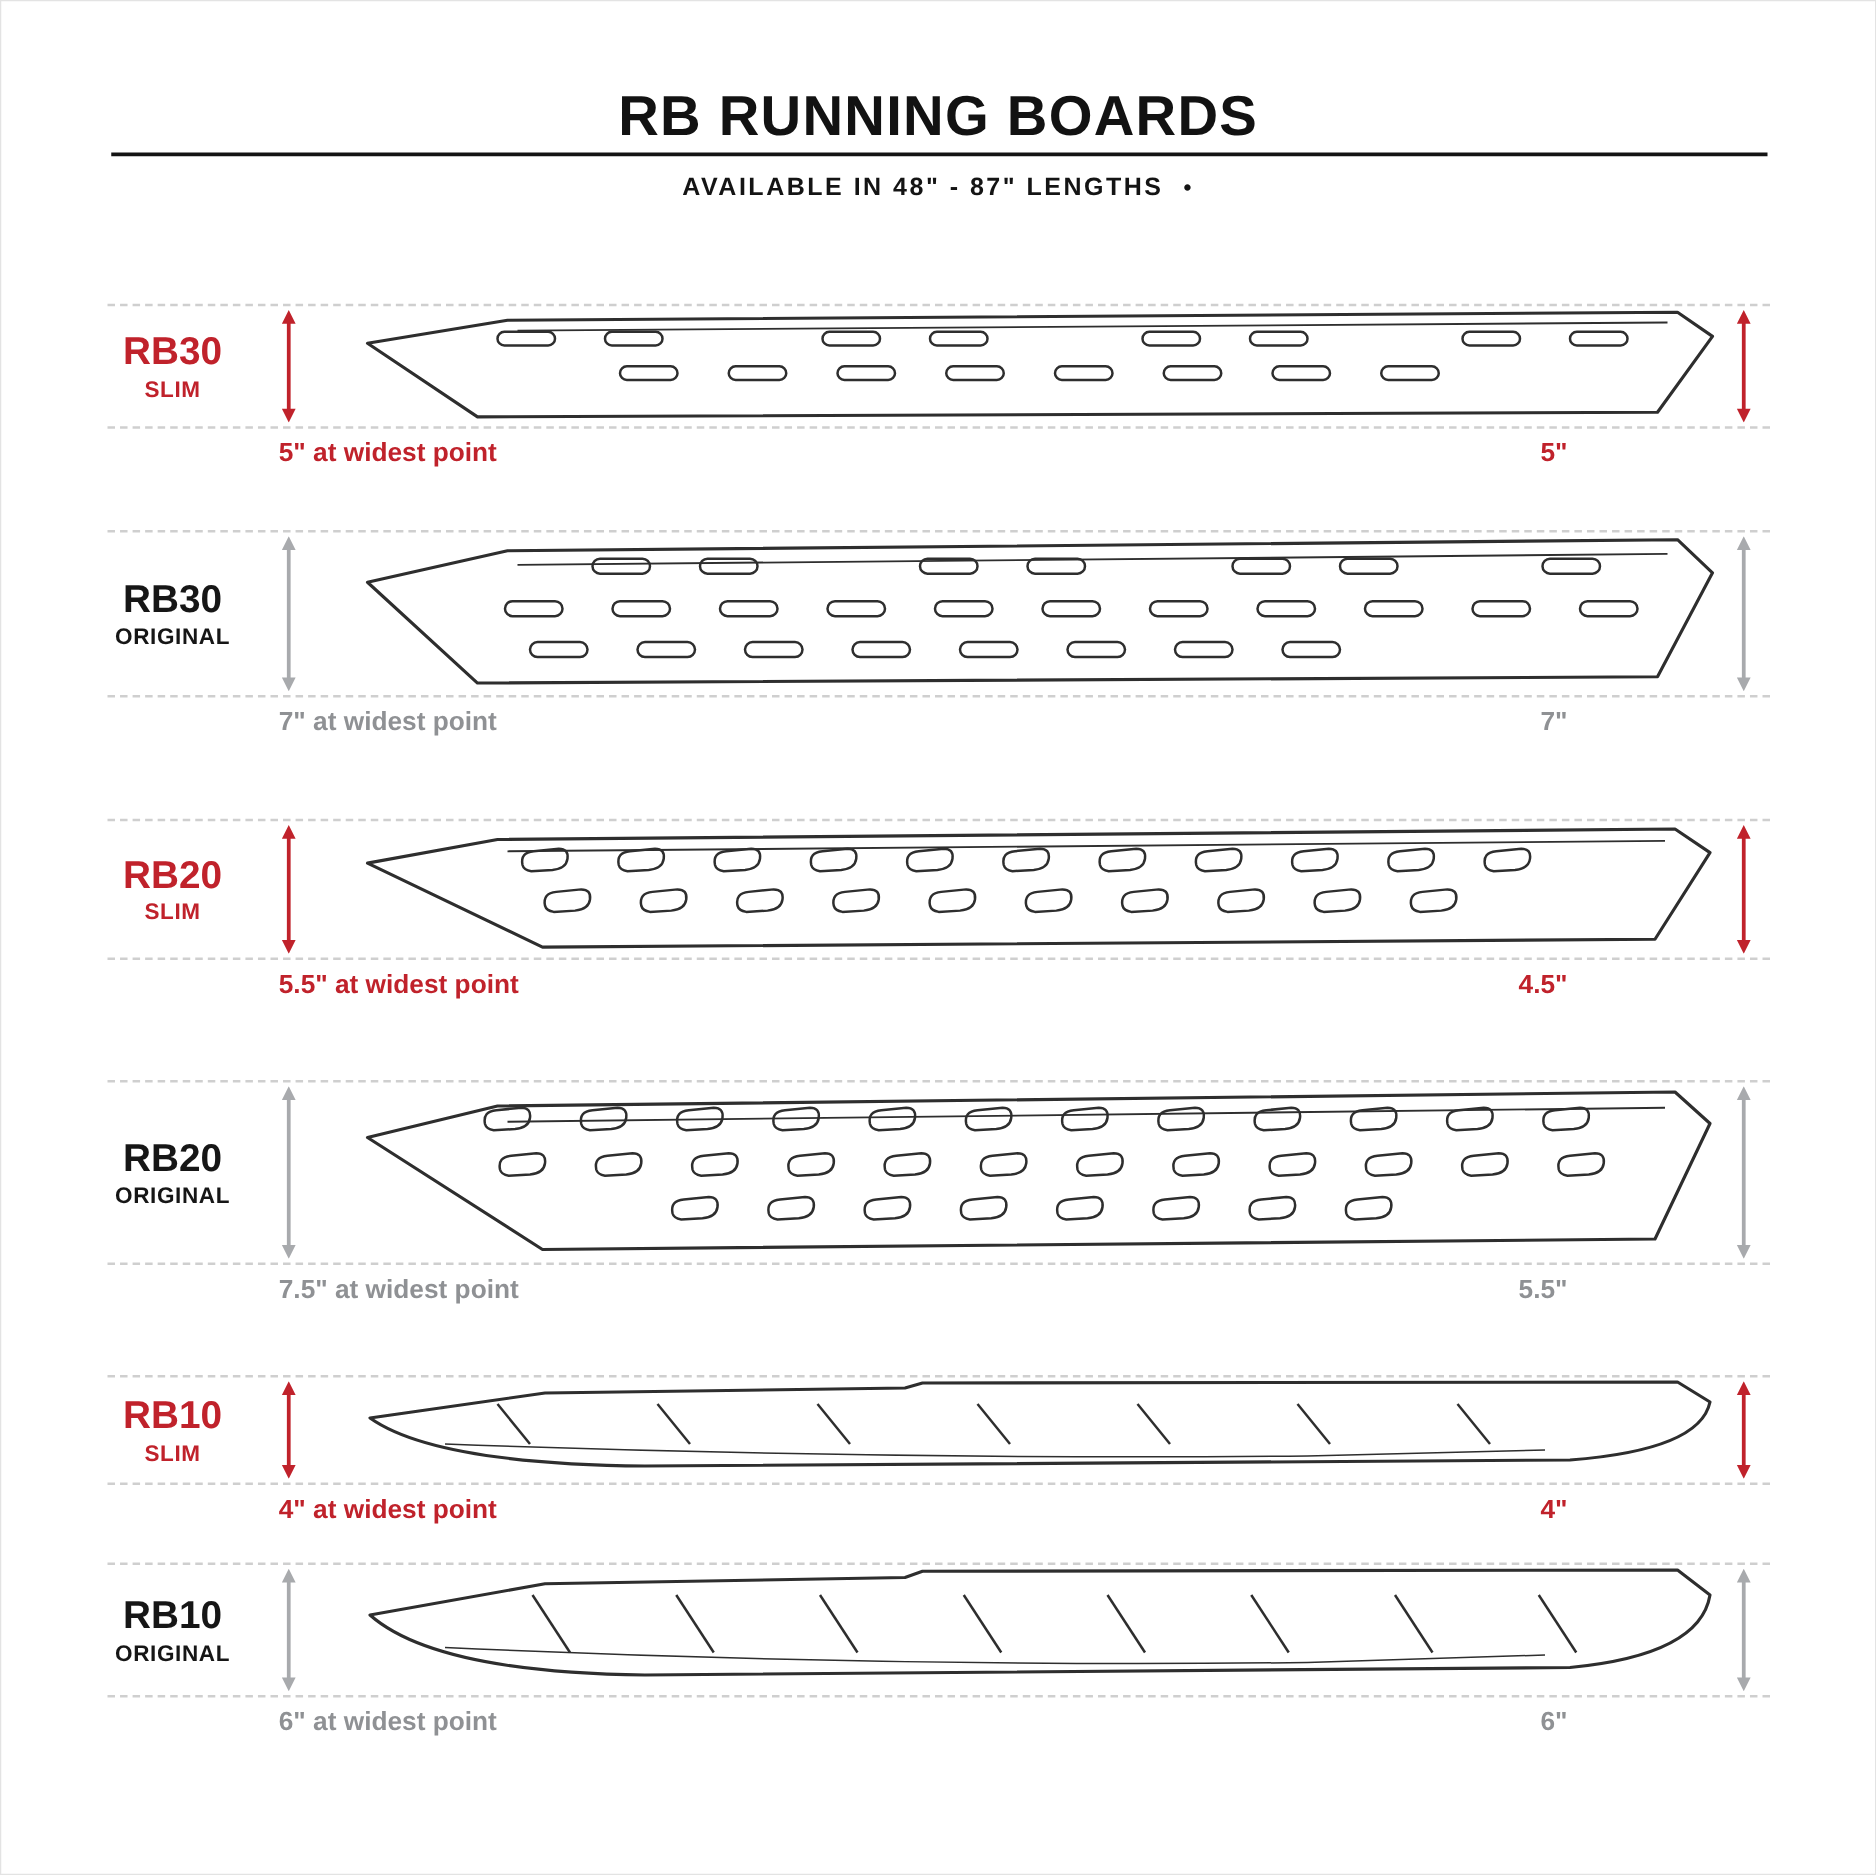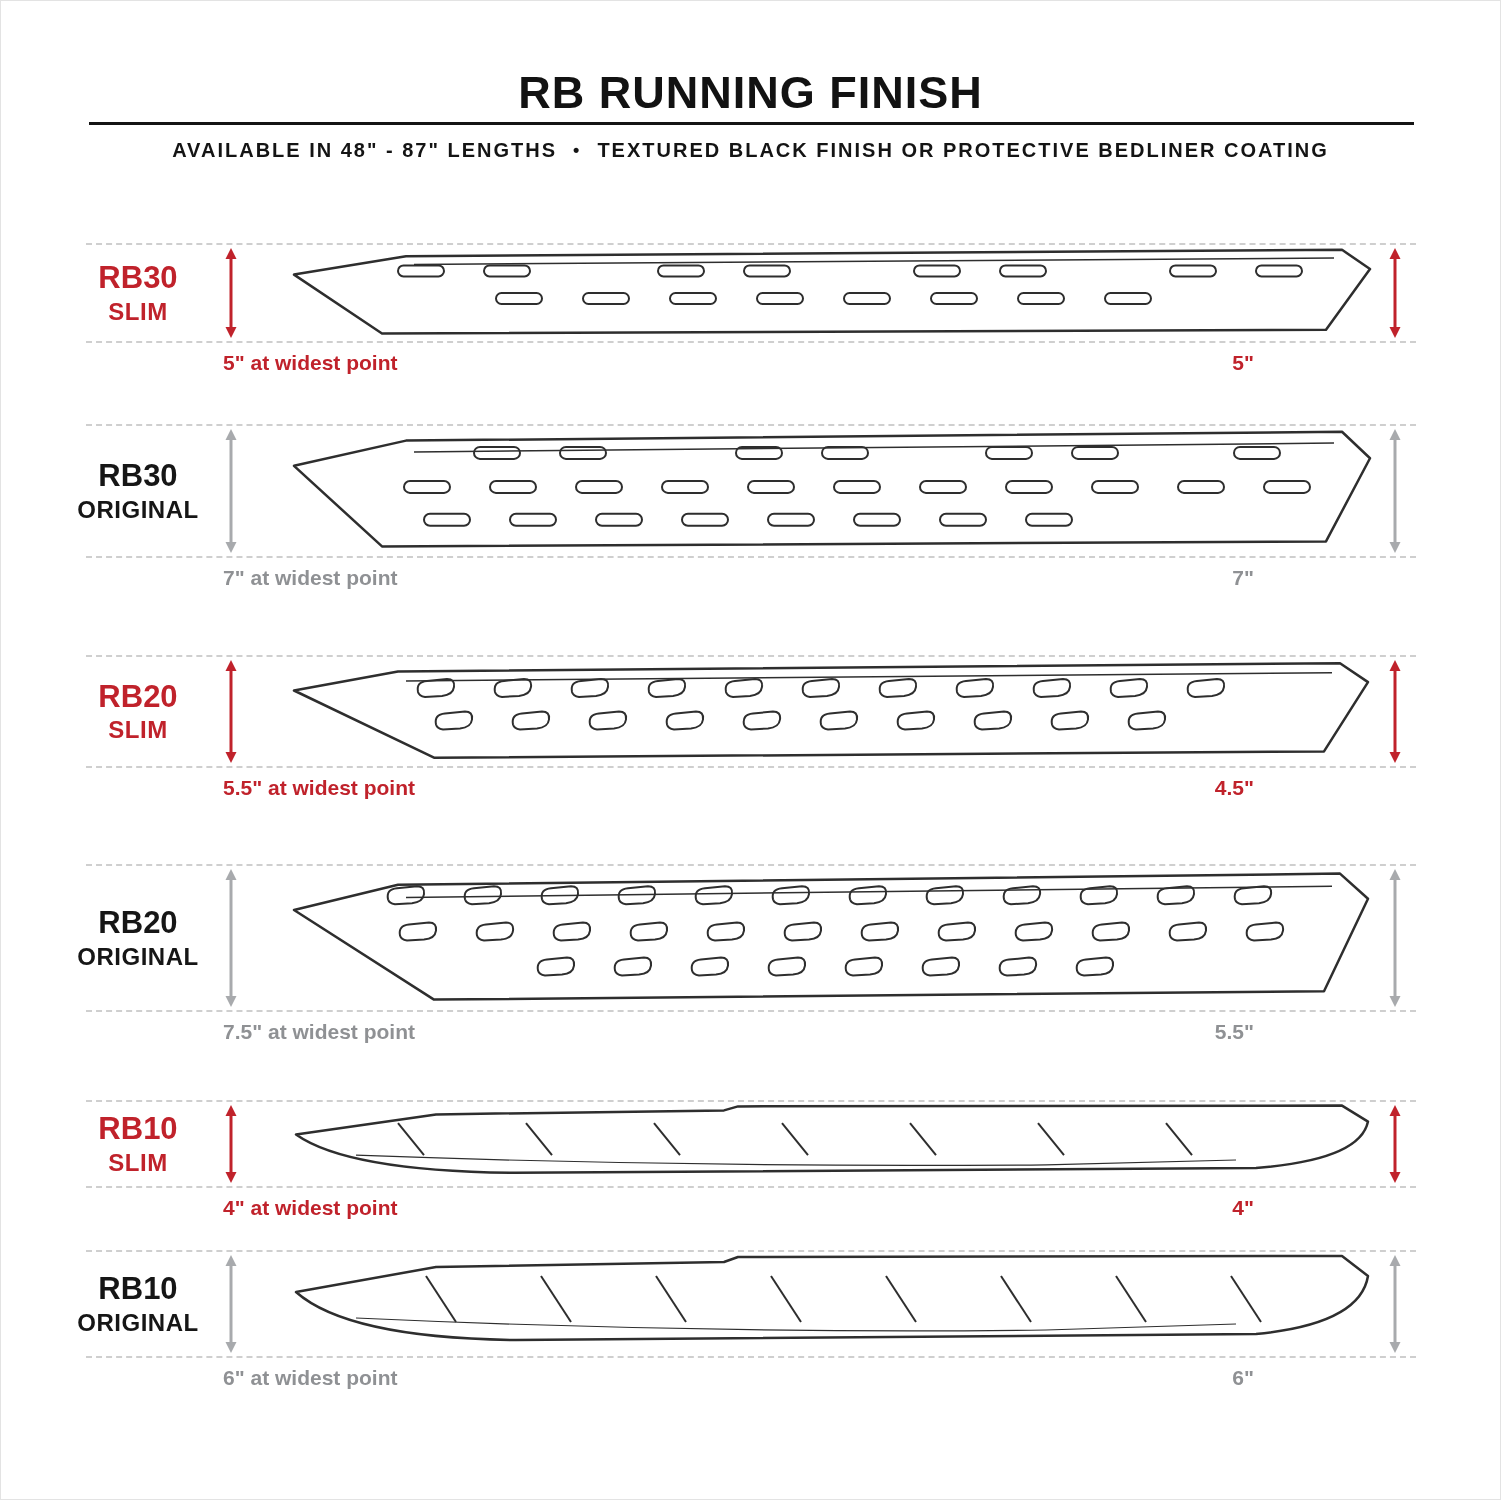--- a/index.html
+++ b/index.html
@@ -30,21 +30,21 @@
   .r6 { top:1250px; height:106px; }
 
   .dash { position:absolute; left:85px; width:1330px; height:0;
           border-top:2px dashed #cfcfcf; }
   .dash.top    { top:-1px; }
   .dash.bottom { bottom:-1px; }
 
   .row-label { position:absolute; left:52px; width:170px; top:50%;
                transform:translateY(-50%); text-align:center; line-height:1.18; }
   .model   { font-size:31px; font-weight:bold; }
-  .variant { font-size:24px; font-weight:bold; letter-spacing:0.5px; margin-top:1px; }
+  .variant { font-size:18px; font-weight:bold; letter-spacing:0.5px; margin-top:1px; }
 
   .slim .model, .slim .variant, .slim .dim { color:#c0222b; }
   .original .model, .original .variant { color:#161616; }
   .original .dim { color:#8f9194; }
 
   .arrow { position:absolute; top:4px; height:calc(100% - 8px); width:16px; }
   .arrow.left  { left:222px; }
   .arrow.right { left:1386px; }
 
   .board { position:absolute; left:285px; top:3px; width:1090px;
@@ -53,26 +53,25 @@
   .dim { position:absolute; top:calc(100% + 9px); font-size:21px; font-weight:bold;
          white-space:nowrap; }
   .dim-left  { left:222px; }
   .dim-right { right:84px; text-align:right; }
 </style>
 </head>
 <body>
 
 <div class="canvas">
 
-  <div class="title">RB RUNNING FINISH</div>
+  <div class="title">RB RUNNING BOARDS</div>
   <div class="divider"></div>
   <div class="subtitle">
     <span>AVAILABLE IN 48" - 87" LENGTHS</span>
     <span class="bullet">•</span>
-    <span>TEXTURED BLACK FINISH OR PROTECTIVE BEDLINER COATING</span>
   </div>
 
   <section class="row r1 slim">
     <div class="dash top"></div>
     <div class="dash bottom"></div>
     <div class="row-label">
       <div class="model">RB30</div>
       <div class="variant">SLIM</div>
     </div>
     <svg class="arrow left" viewBox="0 0 16 90">

